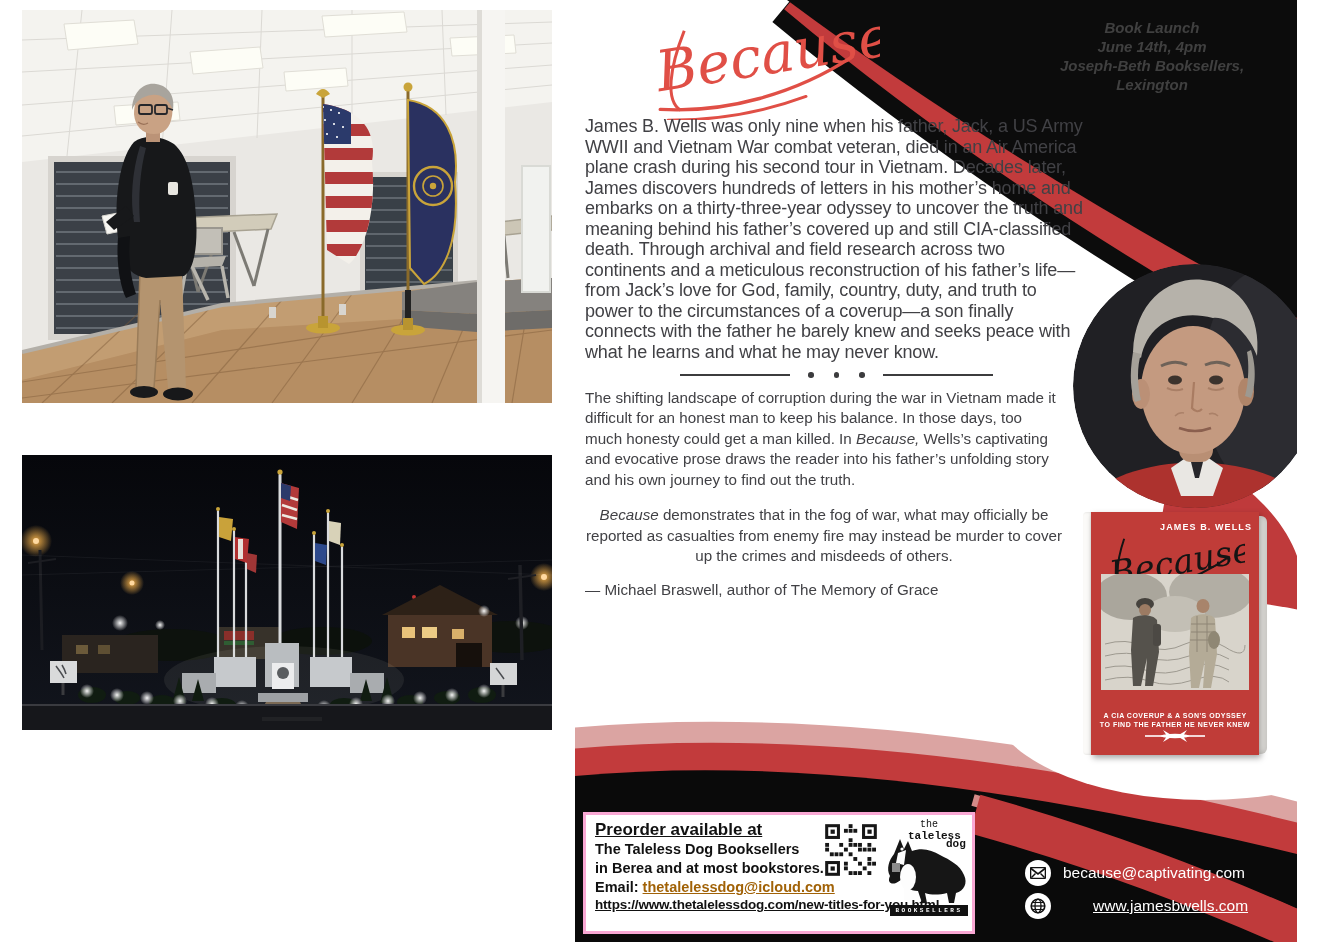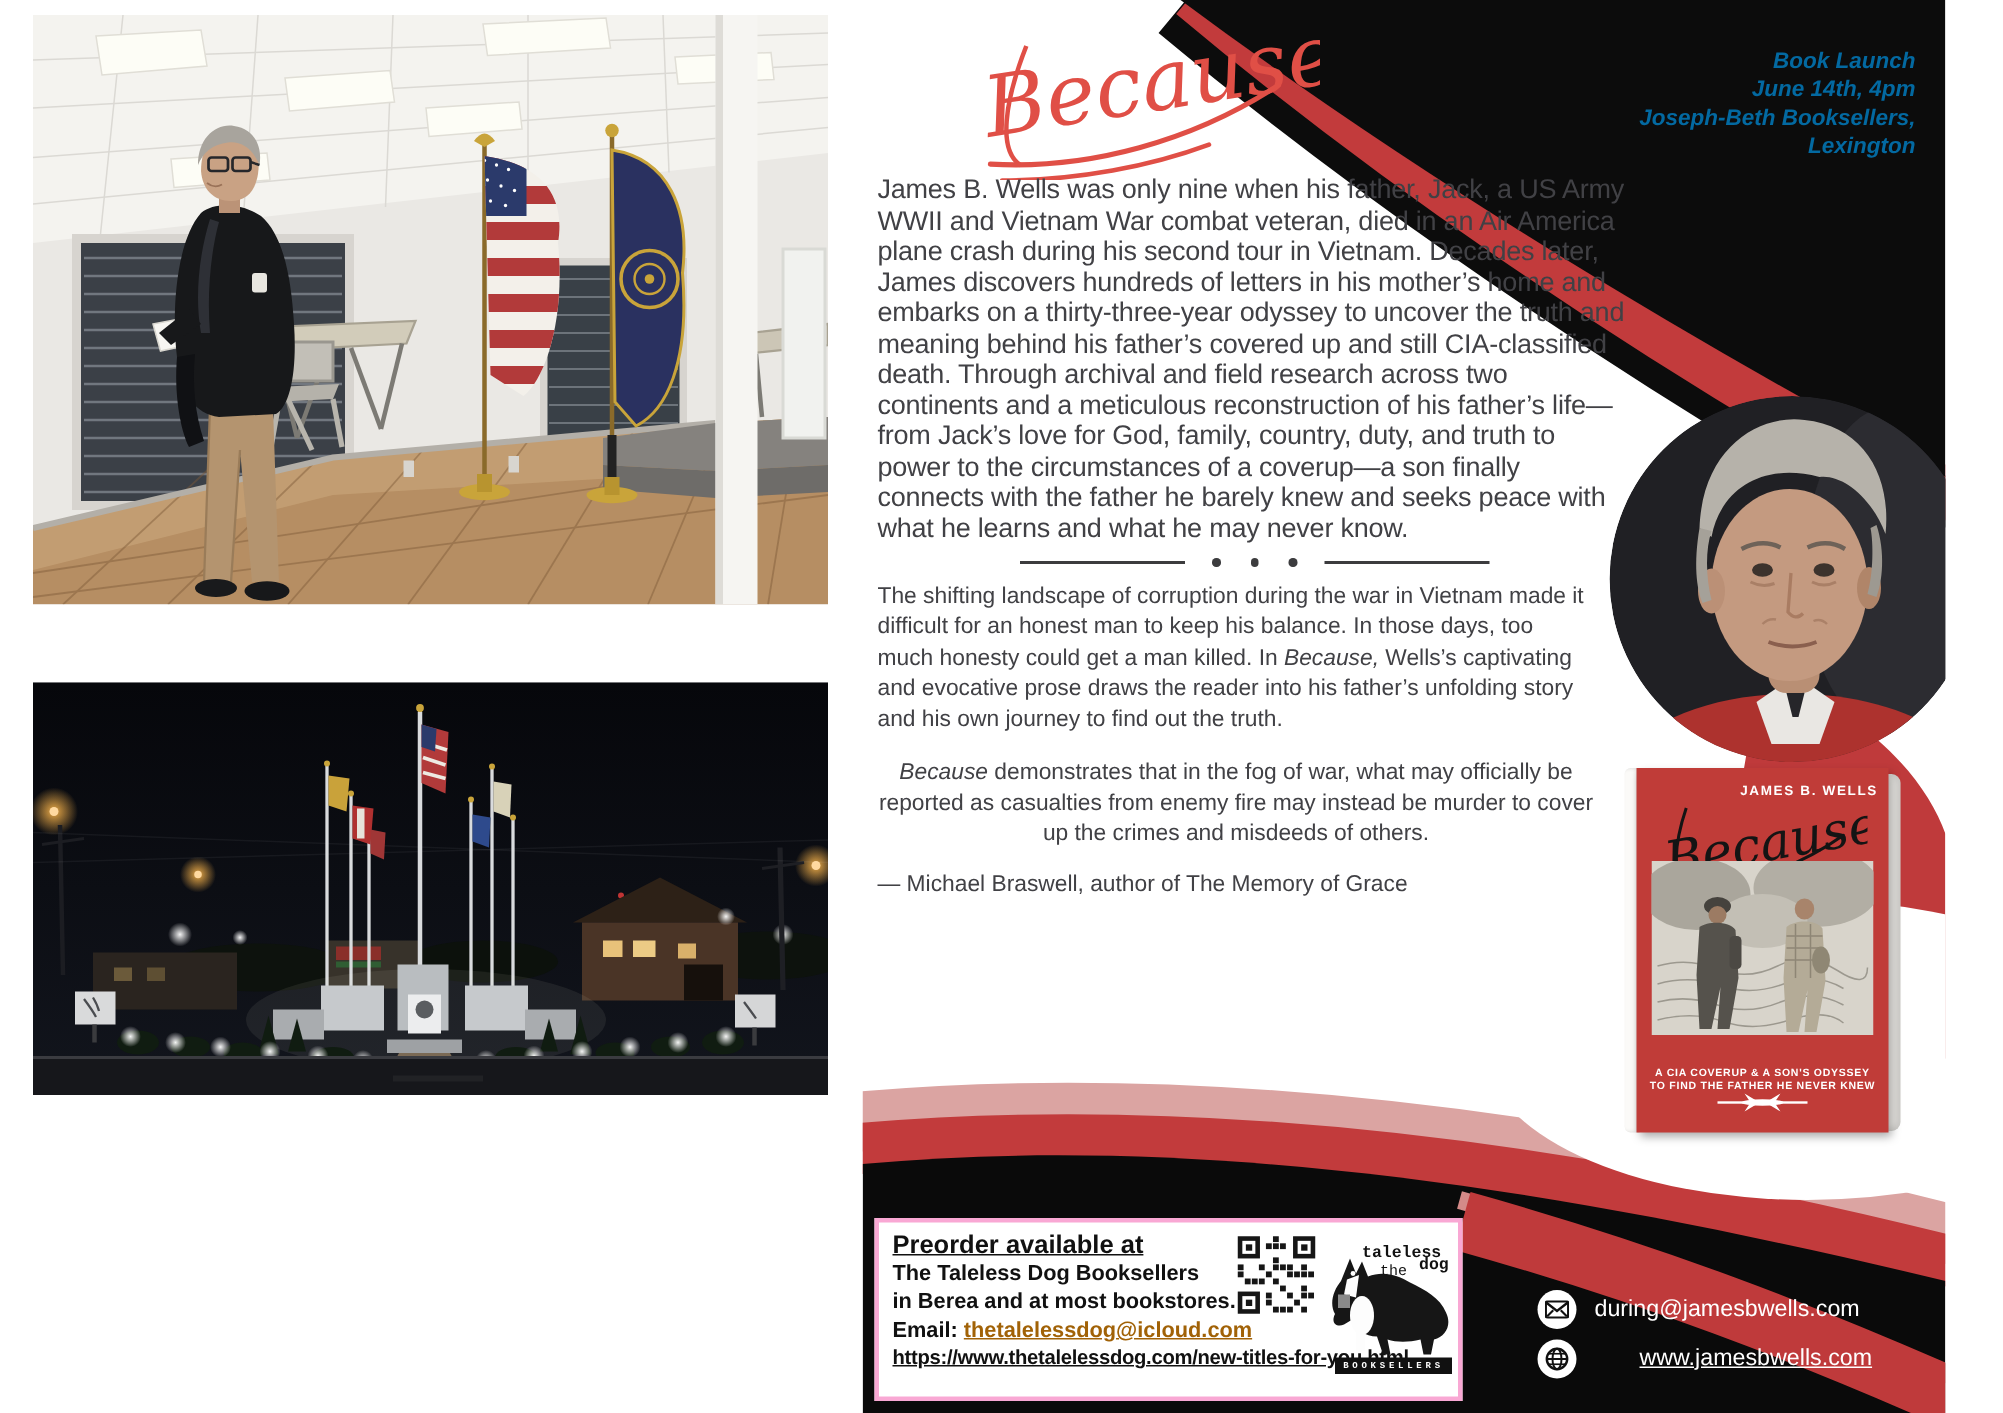--- a/index.html
+++ b/index.html
@@ -8,22 +8,22 @@
 
   
   .photo{position:absolute;overflow:hidden;background:#000;}
   #photo-hall{left:22px;top:10px;width:530px;height:393px;background:#e9e7e3;}
   #photo-memorial{left:22px;top:455px;width:530px;height:275px;background:#0a0c12;}
 
   
   .flyer{position:absolute;left:575px;top:0;width:722px;height:942px;background:#fff;overflow:hidden;}
   .flyer-bg{position:absolute;left:0;top:0;}
 
-  .book-launch{position:absolute;left:452px;top:31px;width:250px;color:#0369a1;
-    font-size:15px;line-height:19px;font-weight:bold;font-style:italic;text-align:right;
+  .book-launch{position:absolute;left:452px;top:18px;width:250px;color:#404040;
+    font-size:15px;line-height:19px;font-weight:bold;font-style:italic;text-align:center;
     white-space:pre-line;}
 
   .script-logo{position:absolute;left:55px;top:2px;width:250px;height:118px;}
 
   .flyer-text{position:absolute;left:10px;top:116px;width:503px;color:#414145;}
   .synopsis{font-size:18px;line-height:20.5px;letter-spacing:-0.15px;}
   .divider{display:flex;align-items:center;justify-content:center;gap:10px;margin:10px 30px 10px 30px;}
   .divider .bar{width:110px;height:2.4px;background:#3c3c3e;}
   .divider .dots{display:flex;gap:20px;margin:0 8px;}
   .divider .dot{width:5.5px;height:5.5px;border-radius:50%;background:#3c3c3e;}
@@ -53,21 +53,21 @@
   
   .preorder{position:absolute;left:8px;top:812px;width:392px;height:122px;background:#fff;
      border:3px solid #f9a8d4;box-sizing:border-box;padding:5px 9px;color:#111;}
   .preorder .title{font-size:17px;font-weight:bold;text-decoration:underline;}
   .preorder .line{font-size:14.5px;line-height:19px;font-weight:bold;}
   .preorder a{color:#a16207;}
   .preorder .url{font-size:13.5px;letter-spacing:-0.2px;font-weight:bold;text-decoration:underline;}
   .qr{position:absolute;left:238px;top:8px;width:54px;height:54px;}
   .dog-logo{position:absolute;left:298px;top:2px;width:90px;height:106px;
      font-family:"Liberation Mono",monospace;color:#111;}
-  .dog-logo .t1{position:absolute;left:36px;top:2px;font-size:10px;margin-top:24px;}
+  .dog-logo .t1{position:absolute;left:36px;top:2px;font-size:10px;}
   .dog-logo .t2{position:absolute;left:24px;top:13px;font-size:11px;font-weight:bold;}
   .dog-logo .t3{position:absolute;left:62px;top:21px;font-size:11px;font-weight:bold;}
   .dog-logo .banner{position:absolute;left:6px;top:88px;width:78px;height:11px;background:#111;
      color:#fff;font-size:6px;letter-spacing:2.5px;text-align:center;line-height:11px;font-weight:bold;}
   .dog-svg{position:absolute;left:0px;top:16px;}
 
   
   .contact{position:absolute;left:450px;top:860px;color:#fff;}
   .contact .row{display:flex;align-items:center;margin-bottom:7px;}
   .contact .circle{width:26px;height:26px;border-radius:50%;background:#fff;display:flex;
@@ -625,21 +625,21 @@
     <div class="contact">
       <div class="row">
         <span class="circle">
           <svg width="16" height="12" viewBox="0 0 16 12">
             <rect x="0.5" y="0.5" width="15" height="11" rx="1.5" fill="none" stroke="#111" stroke-width="1.6"></rect>
             <polyline points="1,1.5 8,7 15,1.5" fill="none" stroke="#111" stroke-width="1.6"></polyline>
             <line x1="1.5" y1="10.5" x2="5.5" y2="6.5" stroke="#111" stroke-width="1.4"></line>
             <line x1="14.5" y1="10.5" x2="10.5" y2="6.5" stroke="#111" stroke-width="1.4"></line>
           </svg>
         </span>
-        <span class="txt">during@jamesbwells.com</span>
+        <span class="txt">because@captivating.com</span>
       </div>
       <div class="row">
         <span class="circle">
           <svg width="16" height="16" viewBox="0 0 16 16">
             <circle cx="8" cy="8" r="6.8" fill="none" stroke="#111" stroke-width="1.6"></circle>
             <ellipse cx="8" cy="8" rx="3" ry="6.8" fill="none" stroke="#111" stroke-width="1.3"></ellipse>
             <line x1="1.2" y1="8" x2="14.8" y2="8" stroke="#111" stroke-width="1.3"></line>
             <line x1="2.2" y1="4.5" x2="13.8" y2="4.5" stroke="#111" stroke-width="1.1"></line>
             <line x1="2.2" y1="11.5" x2="13.8" y2="11.5" stroke="#111" stroke-width="1.1"></line>
           </svg>

